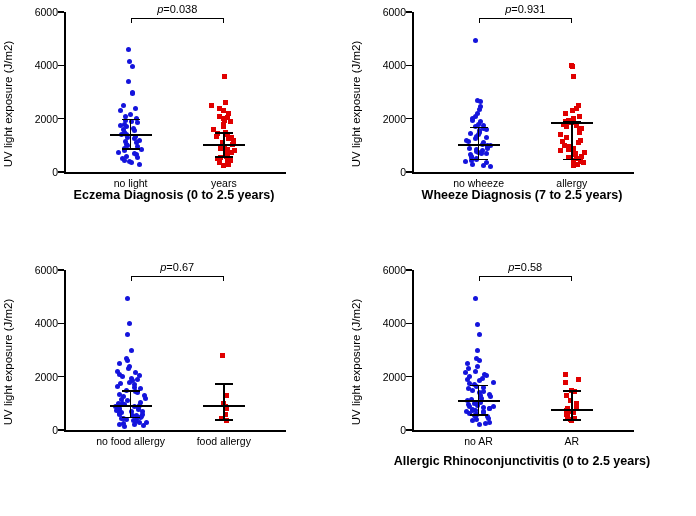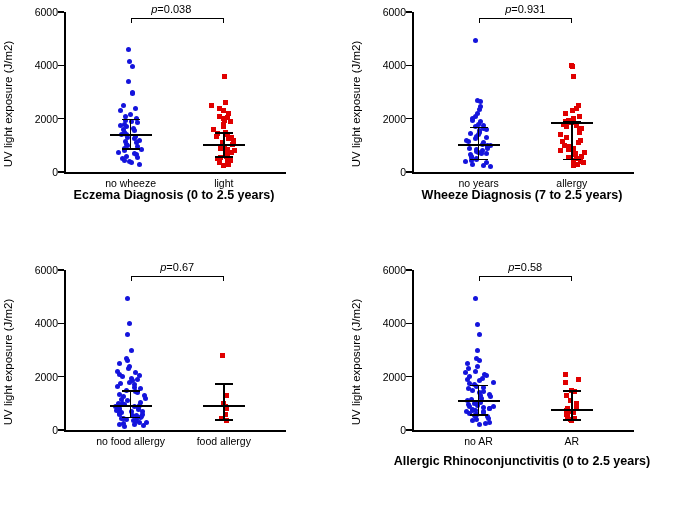--- a/index.html
+++ b/index.html
@@ -114,21 +114,21 @@
           <div class="dot" style="left: 71.386px; top: 142.833px; background: rgb(20, 20, 220);"></div>
           <div class="dot" style="left: 55.7361px; top: 144.167px; background: rgb(20, 20, 220);"></div>
           <div class="dot" style="left: 58.2138px; top: 145.5px; background: rgb(20, 20, 220);"></div>
           <div class="dot" style="left: 62.7736px; top: 146.833px; background: rgb(20, 20, 220);"></div>
           <div class="dot" style="left: 64.5014px; top: 148.167px; background: rgb(20, 20, 220);"></div>
           <div class="dot" style="left: 73.2262px; top: 149.5px; background: rgb(20, 20, 220);"></div>
           <div class="medline" style="left: 45.6px; top: 121.667px; width: 42px;"></div>
           <div class="errline" style="left: 65.8px; top: 106.667px; height: 29.3333px;"></div>
           <div class="cap" style="left: 57.6px; top: 106.667px; width: 18px;"></div>
           <div class="cap" style="left: 57.6px; top: 136px; width: 18px;"></div>
-          <div class="xcat" style="left: 11.6px; width: 110px;">no wheeze</div>
+          <div class="xcat" style="left: 11.6px; width: 110px;">no light</div>
           <div class="sq" style="left: 158.091px; top: 61.5px; background: rgb(224, 0, 0);"></div>
           <div class="sq" style="left: 158.587px; top: 88.1667px; background: rgb(224, 0, 0);"></div>
           <div class="sq" style="left: 145.208px; top: 90.8333px; background: rgb(224, 0, 0);"></div>
           <div class="sq" style="left: 152.838px; top: 93.5px; background: rgb(224, 0, 0);"></div>
           <div class="sq" style="left: 157.348px; top: 96.1667px; background: rgb(224, 0, 0);"></div>
           <div class="sq" style="left: 162.259px; top: 98.8333px; background: rgb(224, 0, 0);"></div>
           <div class="sq" style="left: 153.423px; top: 101.5px; background: rgb(224, 0, 0);"></div>
           <div class="sq" style="left: 160.69px; top: 102.833px; background: rgb(224, 0, 0);"></div>
           <div class="sq" style="left: 157.133px; top: 104.167px; background: rgb(224, 0, 0);"></div>
           <div class="sq" style="left: 158.017px; top: 105.5px; background: rgb(224, 0, 0);"></div>
@@ -159,25 +159,25 @@
           <div class="sq" style="left: 151.292px; top: 144.167px; background: rgb(224, 0, 0);"></div>
           <div class="sq" style="left: 164.27px; top: 145.5px; background: rgb(224, 0, 0);"></div>
           <div class="sq" style="left: 160.779px; top: 146.833px; background: rgb(224, 0, 0);"></div>
           <div class="sq" style="left: 152.954px; top: 148.167px; background: rgb(224, 0, 0);"></div>
           <div class="sq" style="left: 162.45px; top: 149.5px; background: rgb(224, 0, 0);"></div>
           <div class="sq" style="left: 156.966px; top: 150.833px; background: rgb(224, 0, 0);"></div>
           <div class="medline" style="left: 138.84px; top: 132.333px; width: 42px;"></div>
           <div class="errline" style="left: 159.04px; top: 120px; height: 24px;"></div>
           <div class="cap" style="left: 150.84px; top: 120px; width: 18px;"></div>
           <div class="cap" style="left: 150.84px; top: 144px; width: 18px;"></div>
-          <div class="xcat" style="left: 104.84px; width: 110px;">light</div>
+          <div class="xcat" style="left: 104.84px; width: 110px;">years</div>
           <div class="pbar" style="left: 66.6px; top: 6px; width: 93.24px;"></div>
           <div class="ptick" style="left: 66.6px; top: 6px;"></div>
           <div class="ptick" style="left: 158.84px; top: 6px;"></div>
-          <div class="plabel" style="left: 87.22px; top: -9px; width: 52px; text-align: left;"><i>p</i>=0.038</div>
+          <div class="plabel" style="left: 87.22px; top: -9px; width: 52px; text-align: center;"><i>p</i>=0.038</div>
         </div>
     </div>
     <div class="title">Eczema Diagnosis (0 to 2.5 years)</div>
   </div>
 
   <div class="panel panel-b">
     <div class="plotwrap">
       <div class="ylabel">
           <span>UV light exposure (J/m2)</span>
         </div>
@@ -237,21 +237,21 @@
           <div class="dot" style="left: 57.0915px; top: 145.5px; background: rgb(20, 20, 220);"></div>
           <div class="dot" style="left: 51.4859px; top: 146.833px; background: rgb(20, 20, 220);"></div>
           <div class="dot" style="left: 72.4196px; top: 148.167px; background: rgb(20, 20, 220);"></div>
           <div class="dot" style="left: 57.9751px; top: 149.5px; background: rgb(20, 20, 220);"></div>
           <div class="dot" style="left: 68.6843px; top: 150.833px; background: rgb(20, 20, 220);"></div>
           <div class="dot" style="left: 76.475px; top: 152.167px; background: rgb(20, 20, 220);"></div>
           <div class="medline" style="left: 45.6px; top: 132.333px; width: 42px;"></div>
           <div class="errline" style="left: 65.8px; top: 114.667px; height: 32px;"></div>
           <div class="cap" style="left: 57.6px; top: 114.667px; width: 18px;"></div>
           <div class="cap" style="left: 57.6px; top: 146.667px; width: 18px;"></div>
-          <div class="xcat" style="left: 11.6px; width: 110px;">no years</div>
+          <div class="xcat" style="left: 11.6px; width: 110px;">no wheeze</div>
           <div class="sq" style="left: 156.503px; top: 50.8333px; background: rgb(224, 0, 0);"></div>
           <div class="sq" style="left: 157.674px; top: 52.1667px; background: rgb(224, 0, 0);"></div>
           <div class="sq" style="left: 158.747px; top: 61.5px; background: rgb(224, 0, 0);"></div>
           <div class="sq" style="left: 164.306px; top: 90.8333px; background: rgb(224, 0, 0);"></div>
           <div class="sq" style="left: 161.851px; top: 93.5px; background: rgb(224, 0, 0);"></div>
           <div class="sq" style="left: 157.931px; top: 96.1667px; background: rgb(224, 0, 0);"></div>
           <div class="sq" style="left: 150.774px; top: 98.8333px; background: rgb(224, 0, 0);"></div>
           <div class="sq" style="left: 165.301px; top: 101.5px; background: rgb(224, 0, 0);"></div>
           <div class="sq" style="left: 159.003px; top: 104.167px; background: rgb(224, 0, 0);"></div>
           <div class="sq" style="left: 153.878px; top: 105.5px; background: rgb(224, 0, 0);"></div>

